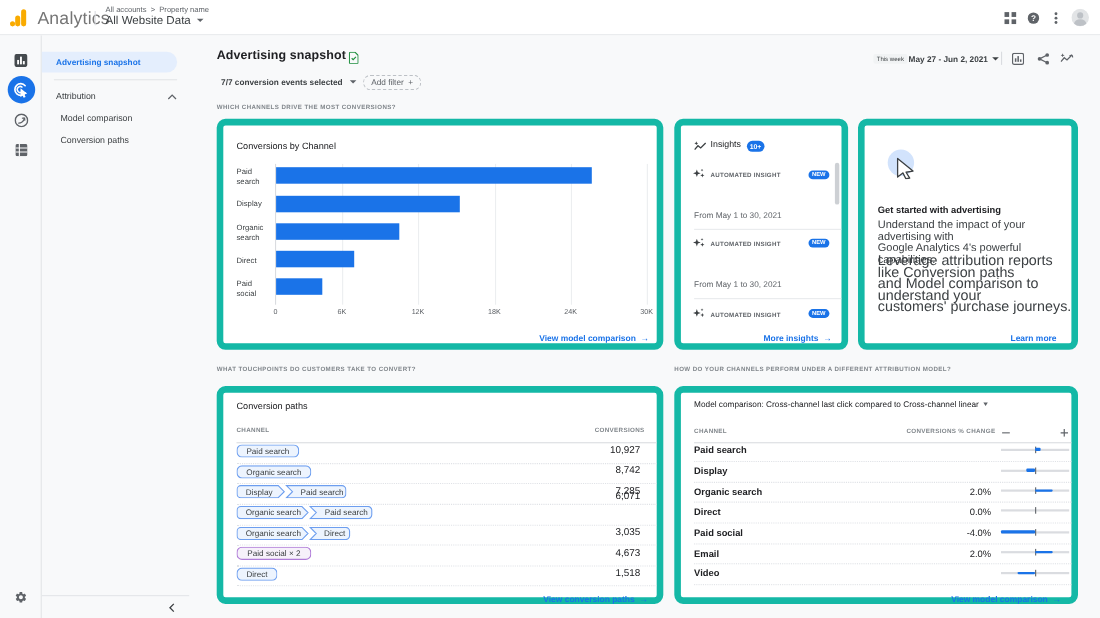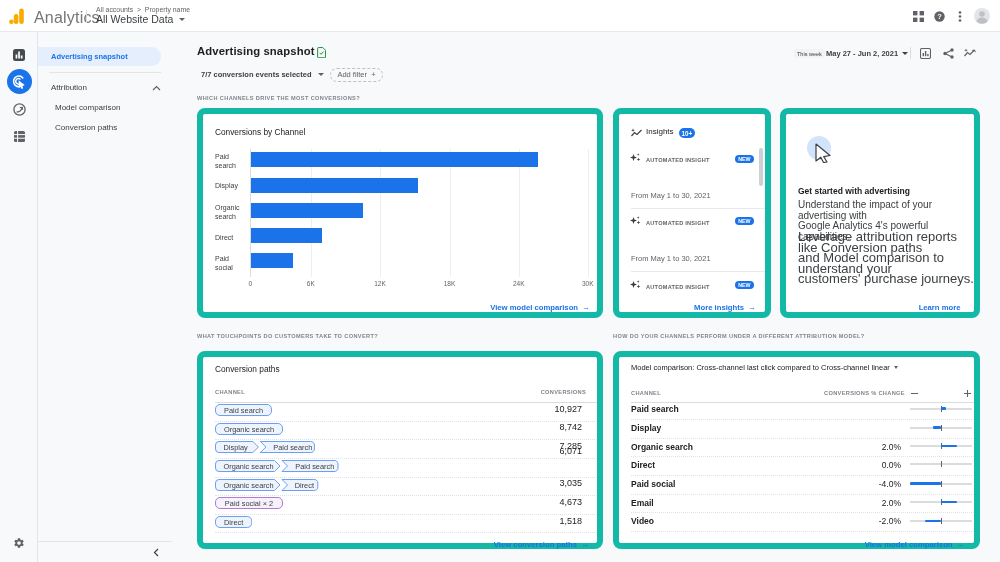--- a/index.html
+++ b/index.html
@@ -357,20 +357,19 @@
     </div>
   <div class="trow abs" style="left:12px;top:136.8px;width:343px;"></div>
   <div class="mcname abs" style="left:12px;top:140.7px;">Email</div>
   <div class="mcval abs" style="top:140.7px;">2.0%</div>
   <div class="mctrack abs" style="top:144.2px;">
       <i class="tick"></i>
       <b style="left:31px;width:16px;"></b>
     </div>
   <div class="trow abs" style="left:12px;top:155.4px;width:343px;"></div>
   <div class="mcname abs" style="left:12px;top:159.29999999999998px;">Video</div>
-  <div class="mcval abs" style="top:159.29999999999998px;">-2.0%</div>
   <div class="mctrack abs" style="top:162.79999999999998px;">
       <i class="tick"></i>
       <b style="left:15px;width:16px;"></b>
     </div>
   <div class="trow abs" style="left:12px;top:174px;width:343px;"></div>
   <div class="viewlink" style="right:9.5px;top:182.5px;">View model comparison&nbsp; →</div>
 </div>
 
 </body></html>

